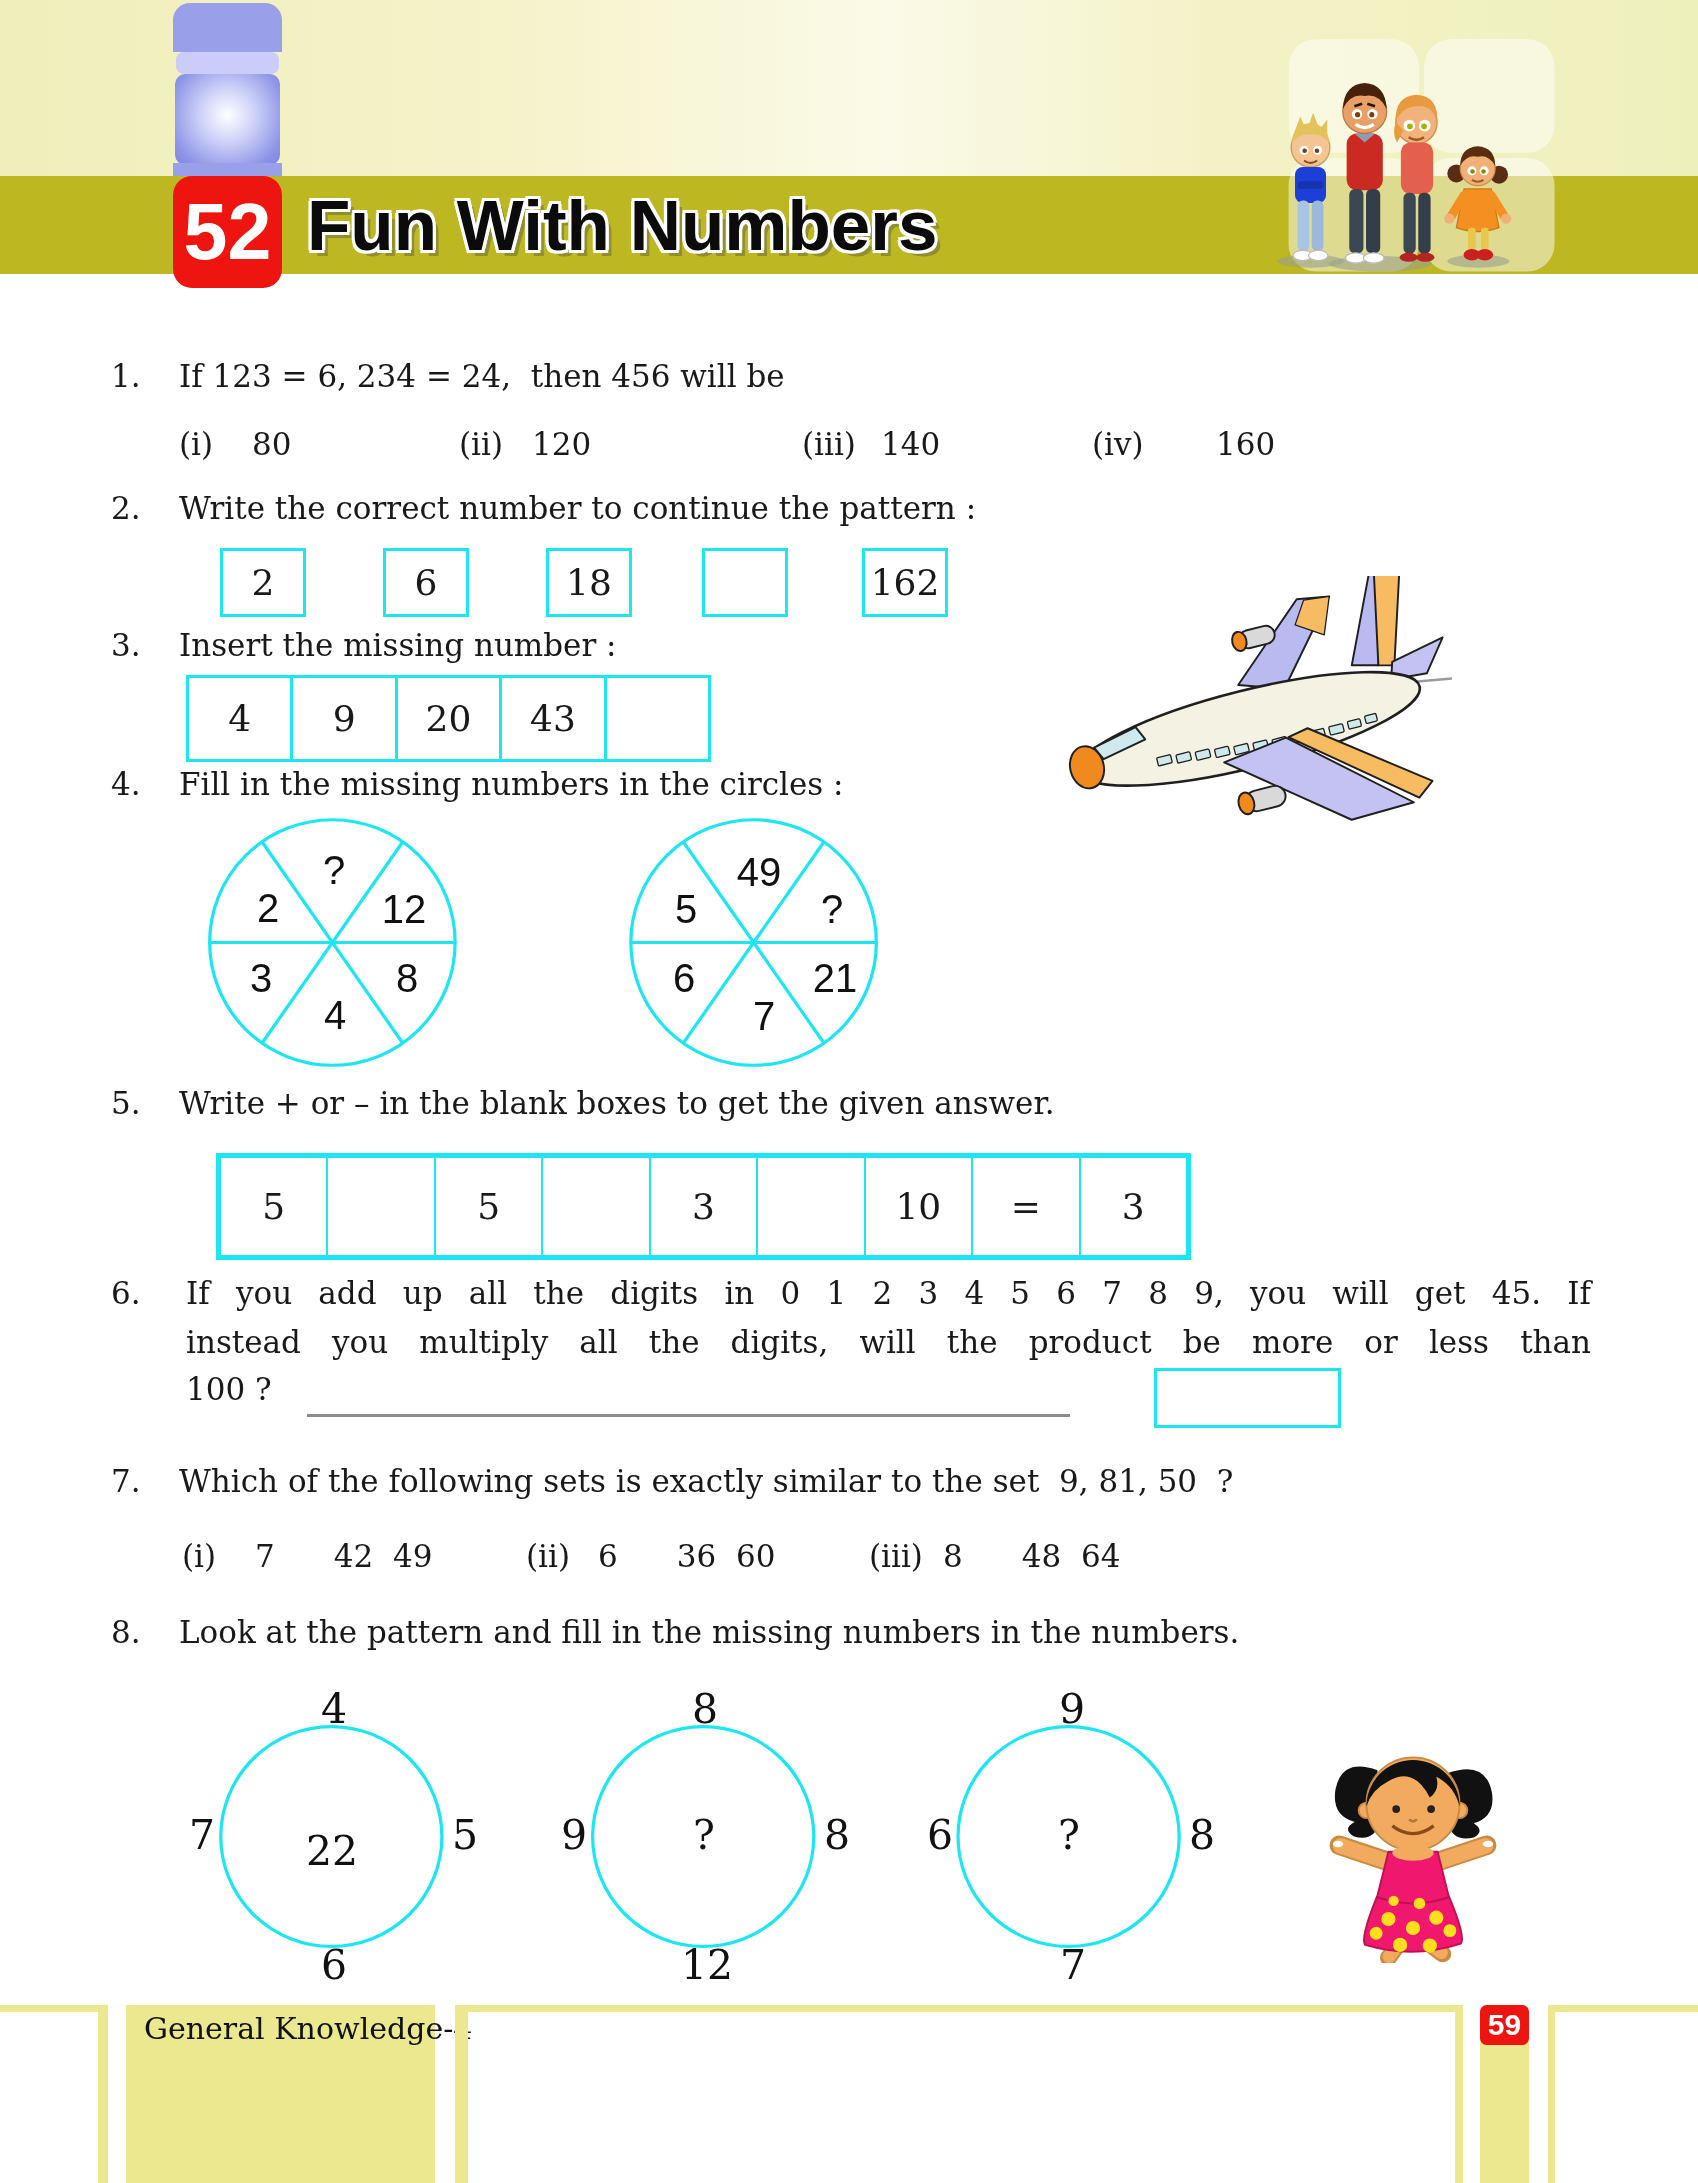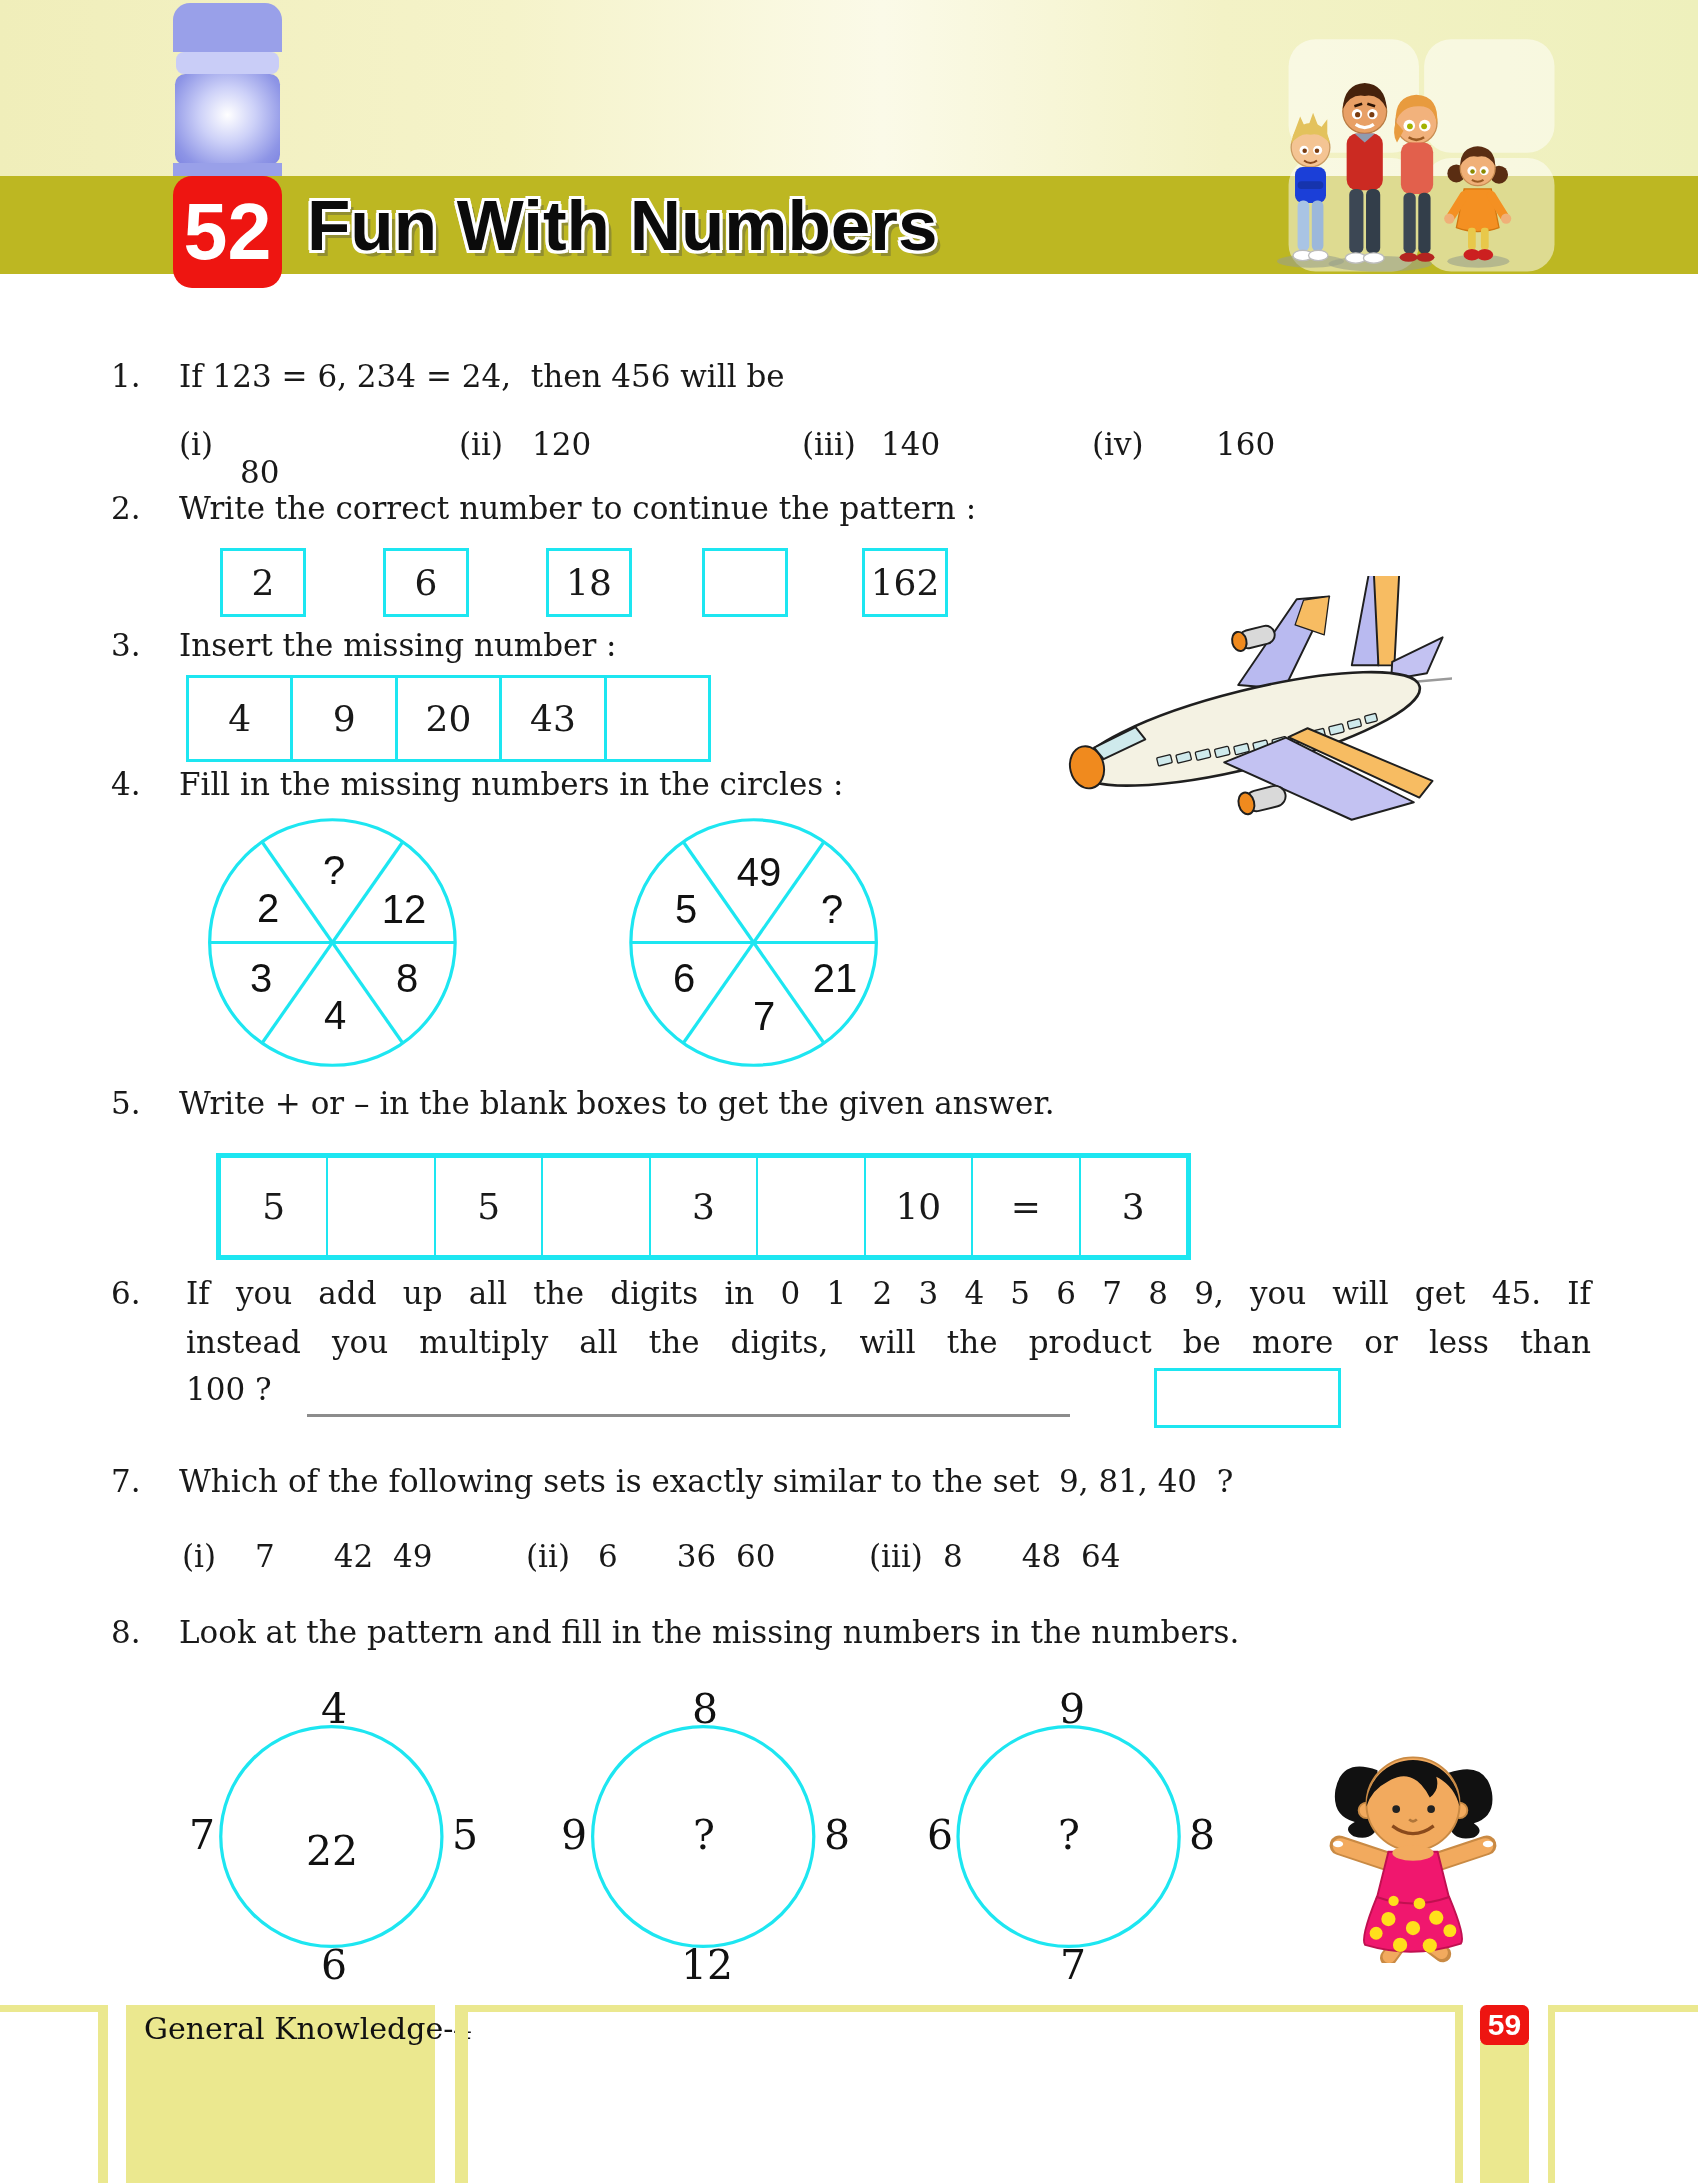--- a/index.html
+++ b/index.html
@@ -151,21 +151,21 @@
       <rect x="336" y="300" width="12" height="34" rx="5" fill="#e8c84a"></rect>
       <rect x="356" y="300" width="12" height="34" rx="5" fill="#e8c84a"></rect>
       <ellipse cx="342" cy="342" rx="13" ry="9" fill="#cc2020"></ellipse>
       <ellipse cx="362" cy="342" rx="13" ry="9" fill="#cc2020"></ellipse>
     </g>
   </svg>
 
   <div class="abs qnum" style="left:111px;top:358px;">1.</div>
   <div class="abs qtext" style="left:179px;top:358px;">If 123 = 6, 234 = 24,  then 456 will be</div>
   <div class="abs optlabel" style="left:179px;top:426px;">(i)</div>
-  <div class="abs optval" style="left:240px;top:426px;margin-top:28px;">80</div>
+  <div class="abs optval" style="left:252px;top:426px;">80</div>
   <div class="abs optlabel" style="left:459px;top:426px;">(ii)</div>
   <div class="abs optval" style="left:532px;top:426px;">120</div>
   <div class="abs optlabel" style="left:802px;top:426px;">(iii)</div>
   <div class="abs optval" style="left:881px;top:426px;">140</div>
   <div class="abs optlabel" style="left:1092px;top:426px;">(iv)</div>
   <div class="abs optval" style="left:1216px;top:426px;">160</div>
 
   <div class="abs qnum" style="left:111px;top:490px;">2.</div>
   <div class="abs qtext" style="left:179px;top:490px;">Write the correct number to continue the pattern :</div>
   <div class="abs pbox" style="left:220px;top:548px;width:80px;height:63px;">
@@ -298,21 +298,21 @@
   </div>
 
   <div class="abs qnum" style="left:111px;top:1275px;">6.</div>
   <div class="abs qjust" style="left:186px;top:1275px;">If you add up all the digits in 0 1 2 3 4 5 6 7 8 9, you will get 45. If</div>
   <div class="abs qjust" style="left:186px;top:1324px;">instead you multiply all the digits, will the product be more or less than</div>
   <div class="abs qtext" style="left:186px;top:1371px;">100 ?</div>
   <div class="abs answer-line" style="left:307px;top:1414px;width:763px;"></div>
   <div class="abs answer-box" style="left:1154px;top:1368px;width:181px;height:54px;"></div>
 
   <div class="abs qnum" style="left:111px;top:1463px;">7.</div>
-  <div class="abs qtext" style="left:179px;top:1463px;">Which of the following sets is exactly similar to the set  9, 81, 40  ?</div>
+  <div class="abs qtext" style="left:179px;top:1463px;">Which of the following sets is exactly similar to the set  9, 81, 50  ?</div>
   <div class="abs optlabel" style="left:182px;top:1538px;">(i)</div>
   <div class="abs optval" style="left:255px;top:1538px;">7      42  49</div>
   <div class="abs optlabel" style="left:526px;top:1538px;">(ii)</div>
   <div class="abs optval" style="left:598px;top:1538px;">6      36  60</div>
   <div class="abs optlabel" style="left:869px;top:1538px;">(iii)</div>
   <div class="abs optval" style="left:943px;top:1538px;">8      48  64</div>
 
   <div class="abs qnum" style="left:111px;top:1614px;">8.</div>
   <div class="abs qtext" style="left:179px;top:1614px;">Look at the pattern and fill in the missing numbers in the numbers.</div>
   <svg class="abs" style="left:213px;top:1720px;" width="983" height="233" viewBox="0 0 1520 360">

